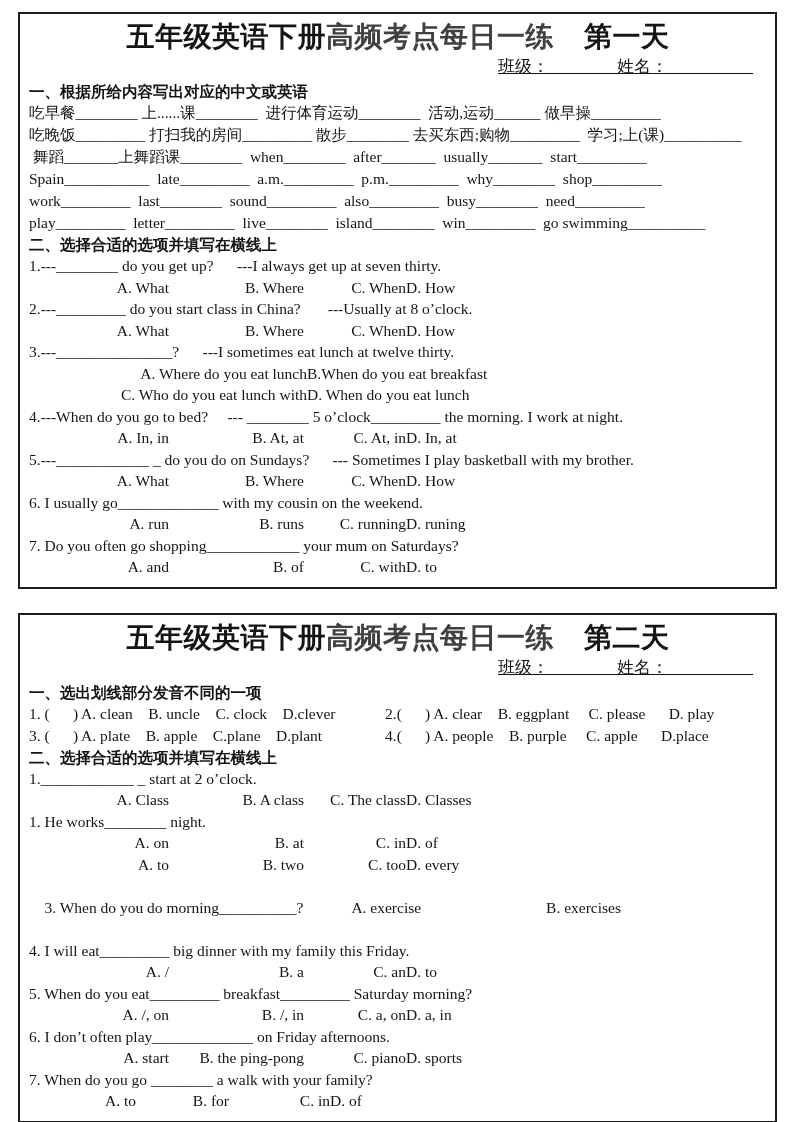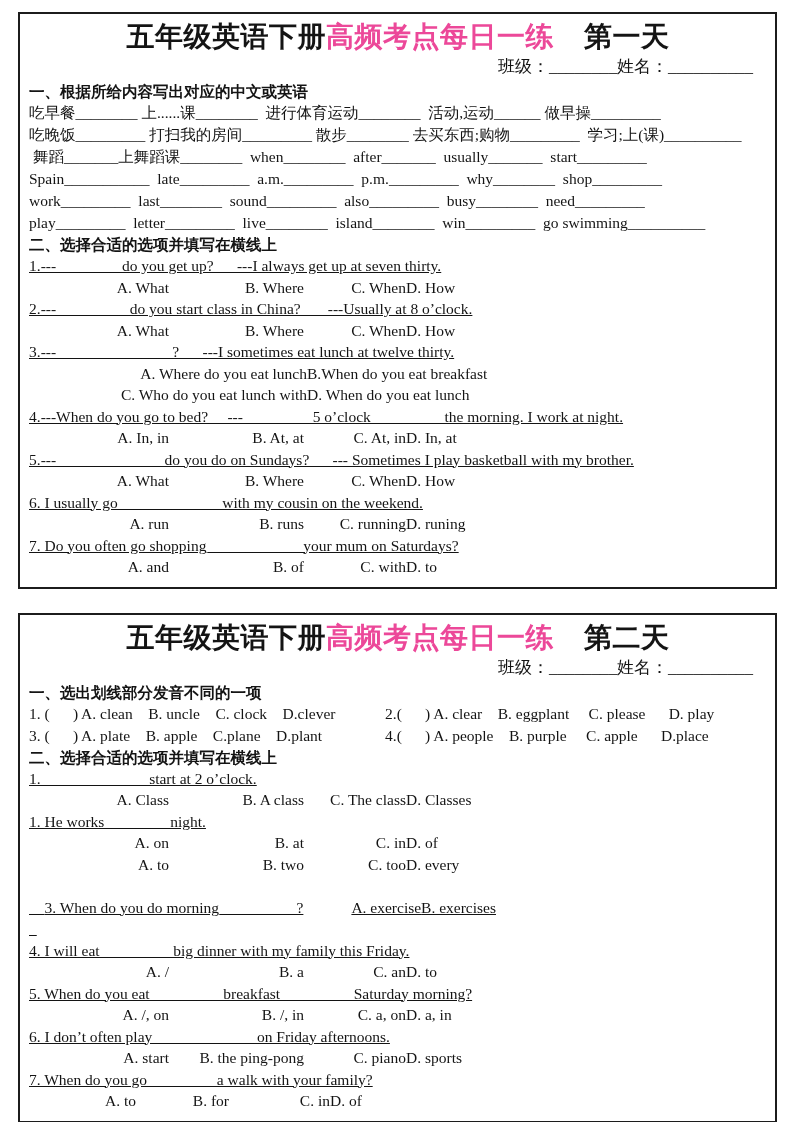--- a/index.html
+++ b/index.html
@@ -13,50 +13,50 @@
     padding:5px 8px 9px 9px;
     background:#fff;
     box-sizing:border-box;
   }
   .sheet-1{margin-top:12px;}
   .sheet-2{margin-top:24px;}
   .title{
     text-align:center;font-size:28px;font-weight:bold;
     line-height:36px;white-space:pre-wrap;letter-spacing:.5px;
   }
-  .title .red{color:#ec4899;margin-top:48px;}
+  .title .red{color:#404040;margin-top:48px;}
   .title .day{margin-left:30px;}
   .idline{
     text-align:right;font-size:17px;line-height:24px;
-    padding-right:14px;white-space:pre-wrap;margin-bottom:2px;
+    padding-right:14px;white-space:pre-wrap;margin-bottom:2px;text-decoration:underline;
   }
   .sec{font-weight:bold;font-size:15.5px;line-height:21px;white-space:pre-wrap;}
   .wline{font-size:15.5px;line-height:22px;white-space:pre-wrap;}
-  .qline{font-size:15.5px;line-height:21.5px;white-space:pre-wrap;text-decoration:underline;}
+  .qline{font-size:15.5px;line-height:21.5px;white-space:pre-wrap;}
   .opts{
     display:flex;padding-left:28px;
     font-size:15.5px;line-height:21.5px;white-space:pre;
   }
   .opts span{flex:0 0 auto;text-align:right;}
   
   .opts.std span:nth-child(1){width:112px;}
   .opts.std span:nth-child(2){width:135px;}
   .opts.std span:nth-child(3){width:102px;}
   
   .opts.two span:nth-child(1){width:250px;}
   
   .opts.nrw span:nth-child(1){width:79px;}
   .opts.nrw span:nth-child(2){width:93px;}
   .opts.nrw span:nth-child(3){width:101px;}
   
   .phon{display:flex;font-size:15.5px;line-height:22px;white-space:pre;}
   .phon span:nth-child(1){flex:0 0 356px;}
   
   .inlA{margin-left:48px;}
-  .inlB{}
+  .inlB{margin-left:125px;}
 </style>
 </head>
 <body>
 
 <div class="sheet sheet-1">
   <div class="title"><span>五年级英语下册</span><span class="red">高频考点每日一练</span><span class="day">第一天</span></div>
   <div class="idline">班级：________姓名：__________</div>
 
   <div class="sec">一、根据所给内容写出对应的中文或英语</div>
   <div class="wline">吃早餐________ 上......课________  进行体育运动________  活动,运动______ 做早操_________</div>

